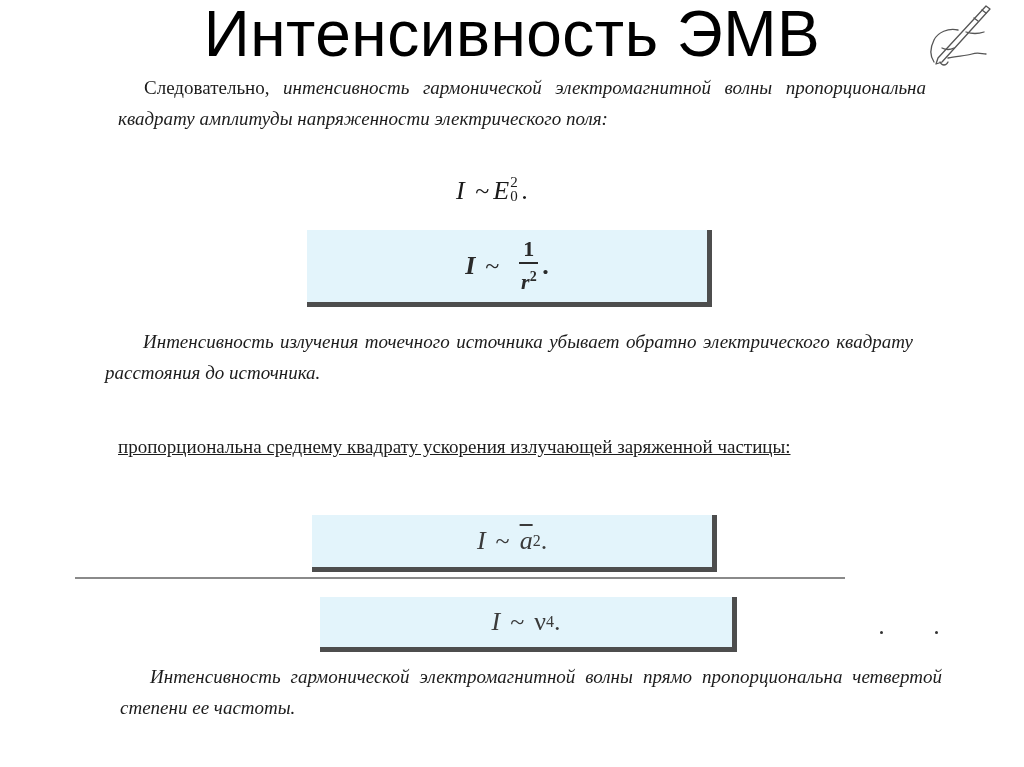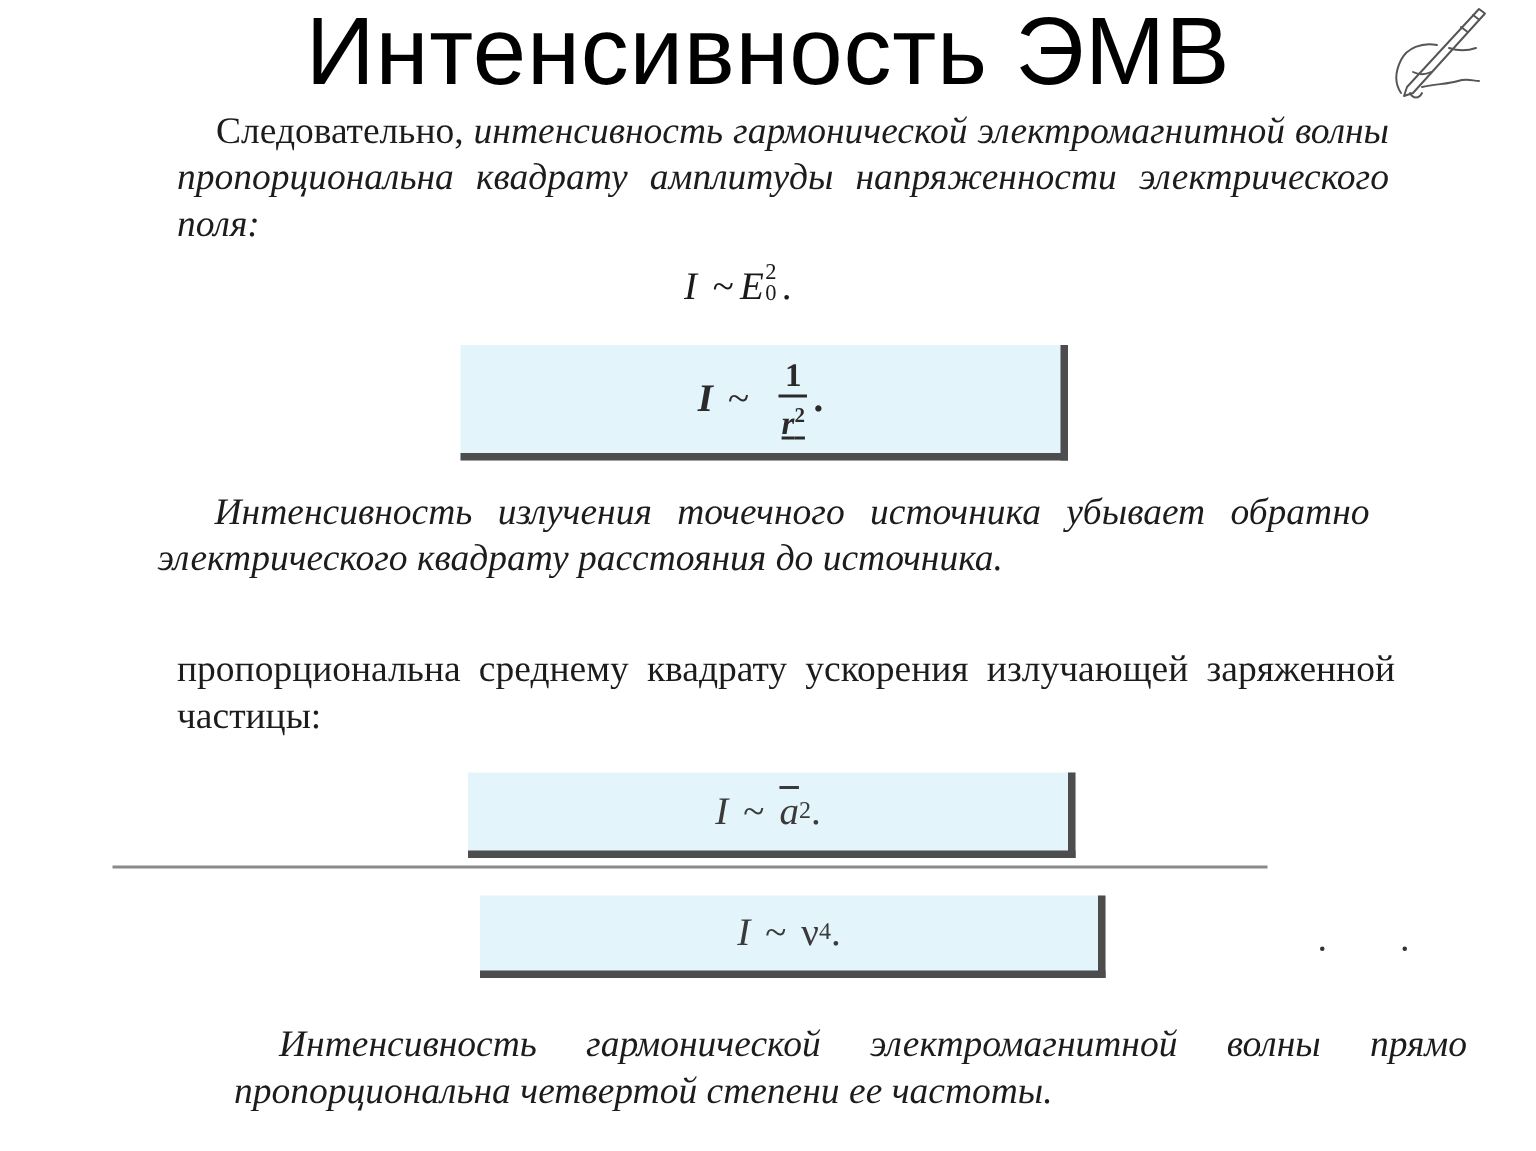--- a/index.html
+++ b/index.html
@@ -8,47 +8,47 @@
     background:#ffffff; color:#1a1a1a;
     font-family: "Liberation Serif", "DejaVu Serif", serif;
   }
   .title {
     position:absolute; left:0; top:-4px; width:1024px; text-align:center;
     font-family: "Liberation Sans", "DejaVu Sans", sans-serif;
     font-size:64px; line-height:76px; color:#000; letter-spacing:0.5px;
   }
   .pen-icon { position:absolute; left:912px; top:2px; width:80px; height:66px; }
   .para {
-    position:absolute; font-size:25px; line-height:31px; color:#1c1c1c;
+    position:absolute; font-size:19px; line-height:31px; color:#1c1c1c;
     text-align:justify; text-align-last:left;
   }
   .para i { font-style:italic; }
   #p1 { left:118px; top:72px; width:808px; text-indent:26px; }
   #p2 { left:105px; top:326px; width:808px; text-indent:38px; font-style:italic; }
-  #p3 { left:118px; top:431px; width:812px; font-family:"Liberation Serif", serif; }
-  #p4 { left:120px; top:681px; width:822px; text-indent:30px; font-style:italic;margin-left:36px; }
+  #p3 { left:118px; top:431px; width:812px; font-family:"Liberation Serif", serif;text-decoration:underline; }
+  #p4 { left:120px; top:661px; width:822px; text-indent:30px; font-style:italic; }
   .inline-formula {
     position:absolute; left:456px; top:176px; font-size:26px; font-style:italic;
   }
   .supsub { display:inline-block; position:relative; width:12px; height:20px; vertical-align:top; }
   .supsub .sp { position:absolute; left:1px; top:-2px; font-size:15px; font-style:normal; }
   .supsub .sb { position:absolute; left:1px; top:12px; font-size:15px; font-style:normal; }
   .box {
     position:absolute; background:#e3f4fb;
     border-right:5px solid #4d4d4d; border-bottom:5px solid #4d4d4d;
     display:flex; align-items:center; justify-content:center;
     font-size:26px; font-weight:bold; color:#2a2a2a;
   }
   #box1 { left:307px; top:230px; width:400px; height:72px; }
   #box2 { left:312px; top:515px; width:400px; height:52px; font-weight:normal; color:#3a3a3a; }
   #box3 { left:320px; top:597px; width:412px; height:50px; font-weight:normal; color:#3a3a3a; }
   .box i { font-style:italic; }
   .frac { display:inline-flex; flex-direction:column; align-items:center; margin:0 4px 0 10px; vertical-align:middle; font-size:22px; line-height:24px; }
   .frac .num { padding:0 4px 1px; border-bottom:2px solid #2a2a2a; }
-  .frac .den { font-style:italic; padding-top:1px;text-decoration:underline; }
+  .frac .den { font-style:italic; padding-top:1px; }
   .frac .den sup { font-size:14px; font-style:normal; }
   .tilde { margin:0 10px; font-weight:normal; }
   .abar { text-decoration:overline; font-style:italic; }
   .box sup { font-size:16px; }
   .hline { position:absolute; left:75px; top:577px; width:770px; height:2px; background:#8a8a8a; }
   .dot { position:absolute; width:3px; height:3px; background:#333; border-radius:50%; }
 </style>
 </head>
 <body>
 

